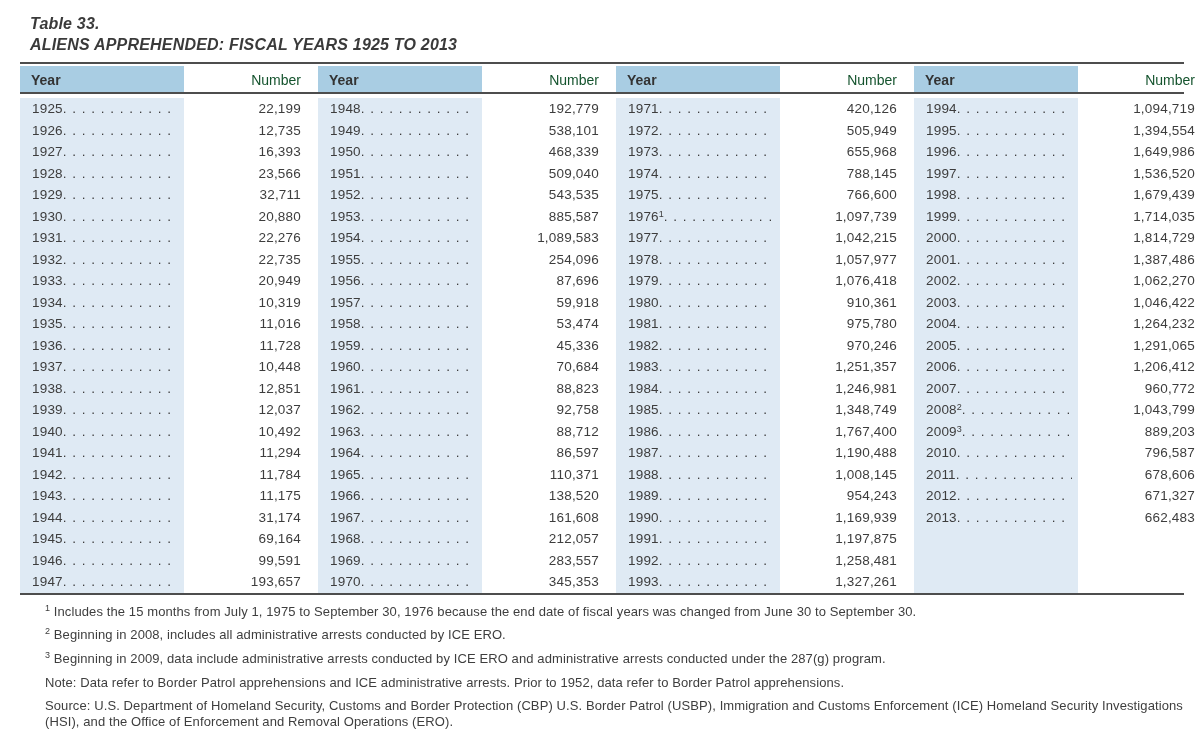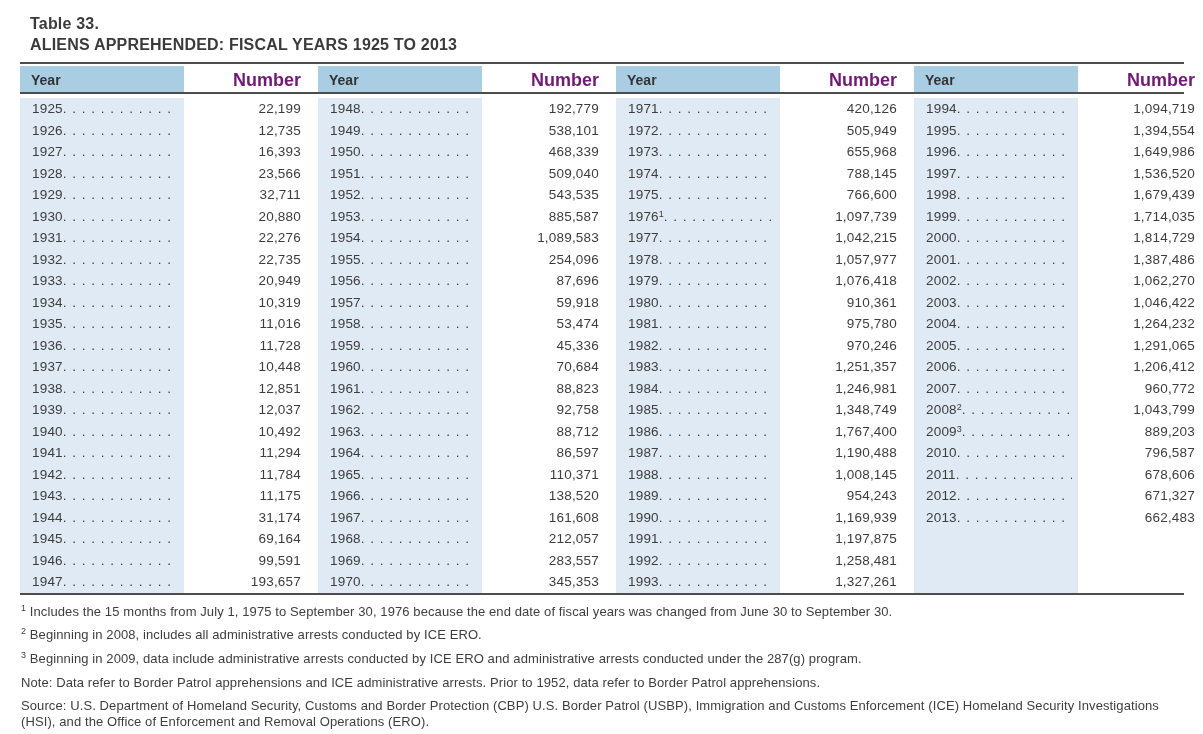--- a/index.html
+++ b/index.html
@@ -1,58 +1,58 @@
 <!DOCTYPE html>
 <html style="--header-blue: #A9CDE3; --row-blue: #DFEAF4;"><head>
 <meta charset="utf-8">
 <style>
   * { margin:0; padding:0; box-sizing:border-box; }
   html,body { background:#ffffff; }
   .page {
     position:relative; width:1203px; height:734px; background:#ffffff;
     font-family:"Liberation Sans", sans-serif; color:#3d3d3d; overflow:hidden;
   }
-  .title-block { padding:14px 16px 0 30px; }
+  .title-block { padding:14px 16px 0 30px;font-style:italic; }
   .table-label { font-size:16px; font-weight:700; color:#3a3a3a; line-height:20px; letter-spacing:.2px; }
   .table-title { font-size:16px; font-weight:700; color:#3a3a3a; line-height:21px; letter-spacing:.2px; }
 
   .table-wrap { position:relative; margin:7px 0 0 20px; width:1164px; padding:2px 0; }
   .rule { position:absolute; left:0; right:0; background:#4d4d4d; }
   .rule-top { top:0; height:2px; }
   .rule-head { top:30px; height:2px; }
   .rule-bottom { bottom:0; height:2px; }
 
   .groups { display:flex; gap:10px; padding-top:0; }
   .group { width:288px; }
   .g-header { display:flex; height:28px; margin-top:2px; }
   .h-year {
     width:164px; background:var(--header-blue); display:flex; align-items:center;
     padding-left:11px; font-size:14px; font-weight:700; color:#333333;
   }
   .h-number {
     width:124px; display:flex; align-items:center; justify-content:flex-end;
-    padding-right:7px; font-size:18px; font-weight:700; color:#701a75;
+    padding-right:7px; font-size:14px; font-weight:400; color:#14532d;
   }
   .g-body { padding-top:4px; }
   .row { display:flex; height:21.5px; }
   .cell-year {
     width:164px; background:var(--row-blue); display:flex;
     padding-left:12px; padding-right:6px; overflow:hidden;
   }
   .yr { font-size:13.5px; line-height:21.5px; color:#3d3d3d; letter-spacing:.2px; white-space:nowrap; }
   .yrsup { font-size:9px; line-height:1; margin-top:4px; color:#3d3d3d; }
   .leader { flex:1 1 auto; overflow:hidden; white-space:nowrap; font-size:13.5px; line-height:21.5px; color:#3d3d3d; }
   .leader::before { content:". . . . . . . . . . . . . . . . . . . . . . . . . ."; letter-spacing:1px; }
   .cell-num {
     width:124px; text-align:right; padding-right:7px; font-size:13.5px;
     line-height:21.5px; color:#3d3d3d; letter-spacing:.2px; white-space:nowrap;
   }
 
   .footnotes { margin:9px 14px 0 21px; }
-  .footnotes p { font-size:13px; line-height:16px; color:#3e3e3e; margin-bottom:7.5px; letter-spacing:.1px; }
+  .footnotes p { font-size:13px; line-height:16px; color:#3e3e3e; margin-bottom:7.5px; letter-spacing:.1px;margin-left:24px; }
   .footnotes sup { font-size:9px; line-height:1; }
 </style>
 </head>
 <body>
 
 <div class="page">
 
   <div class="title-block">
     <div class="table-label">Table 33.</div>
     <div class="table-title">ALIENS APPREHENDED: FISCAL YEARS 1925 TO 2013</div>

